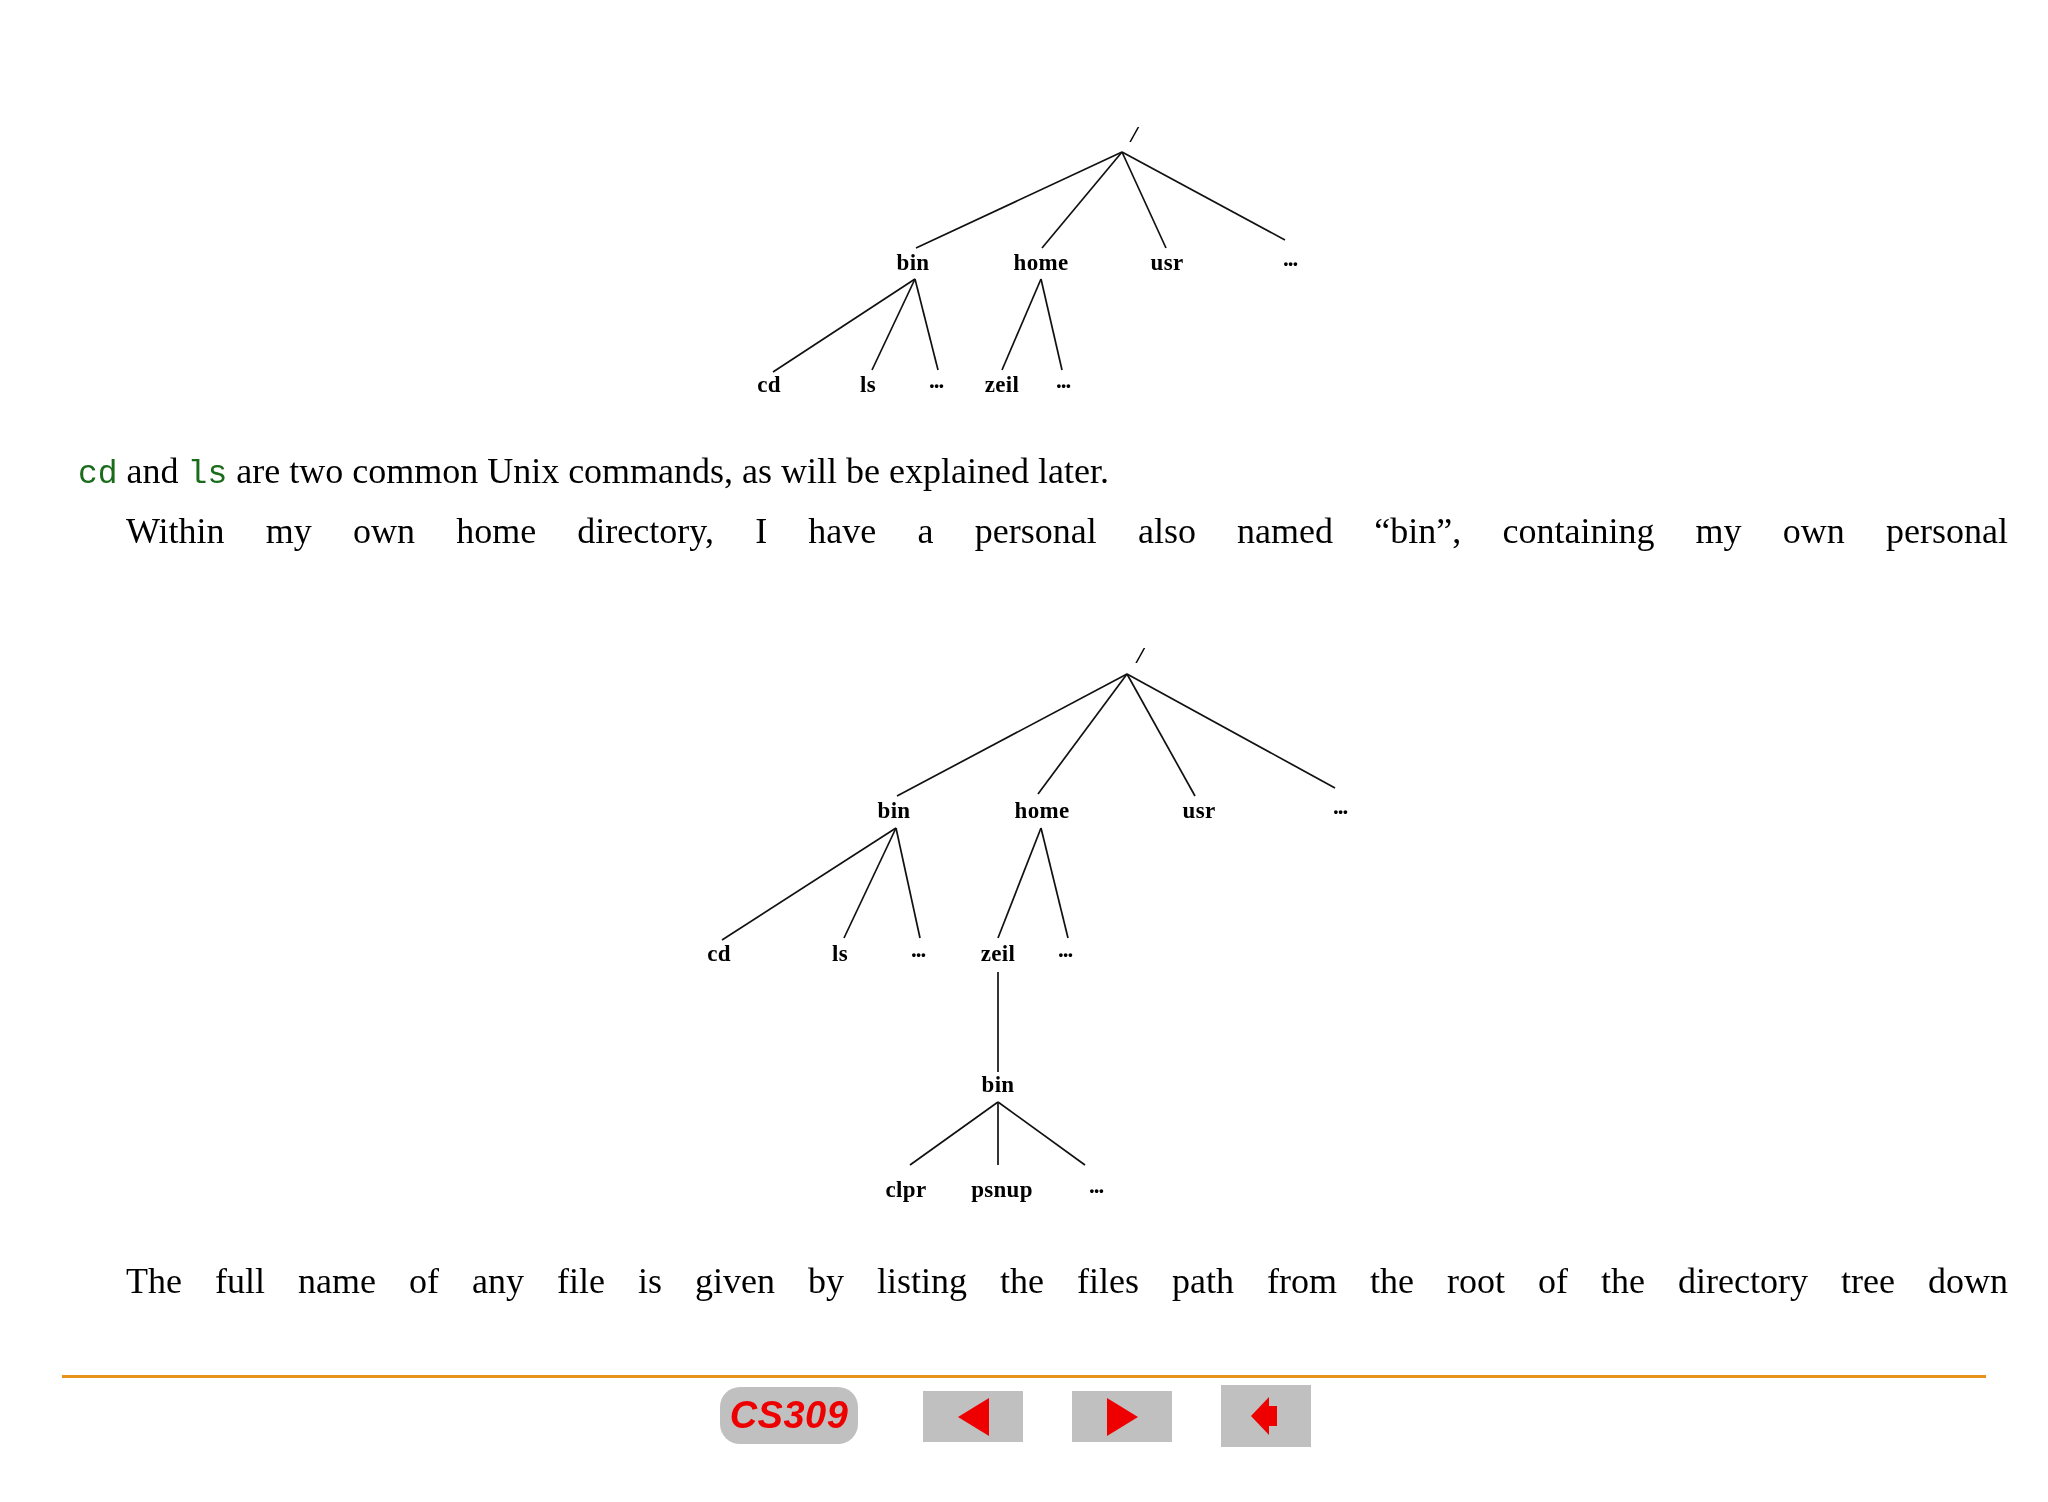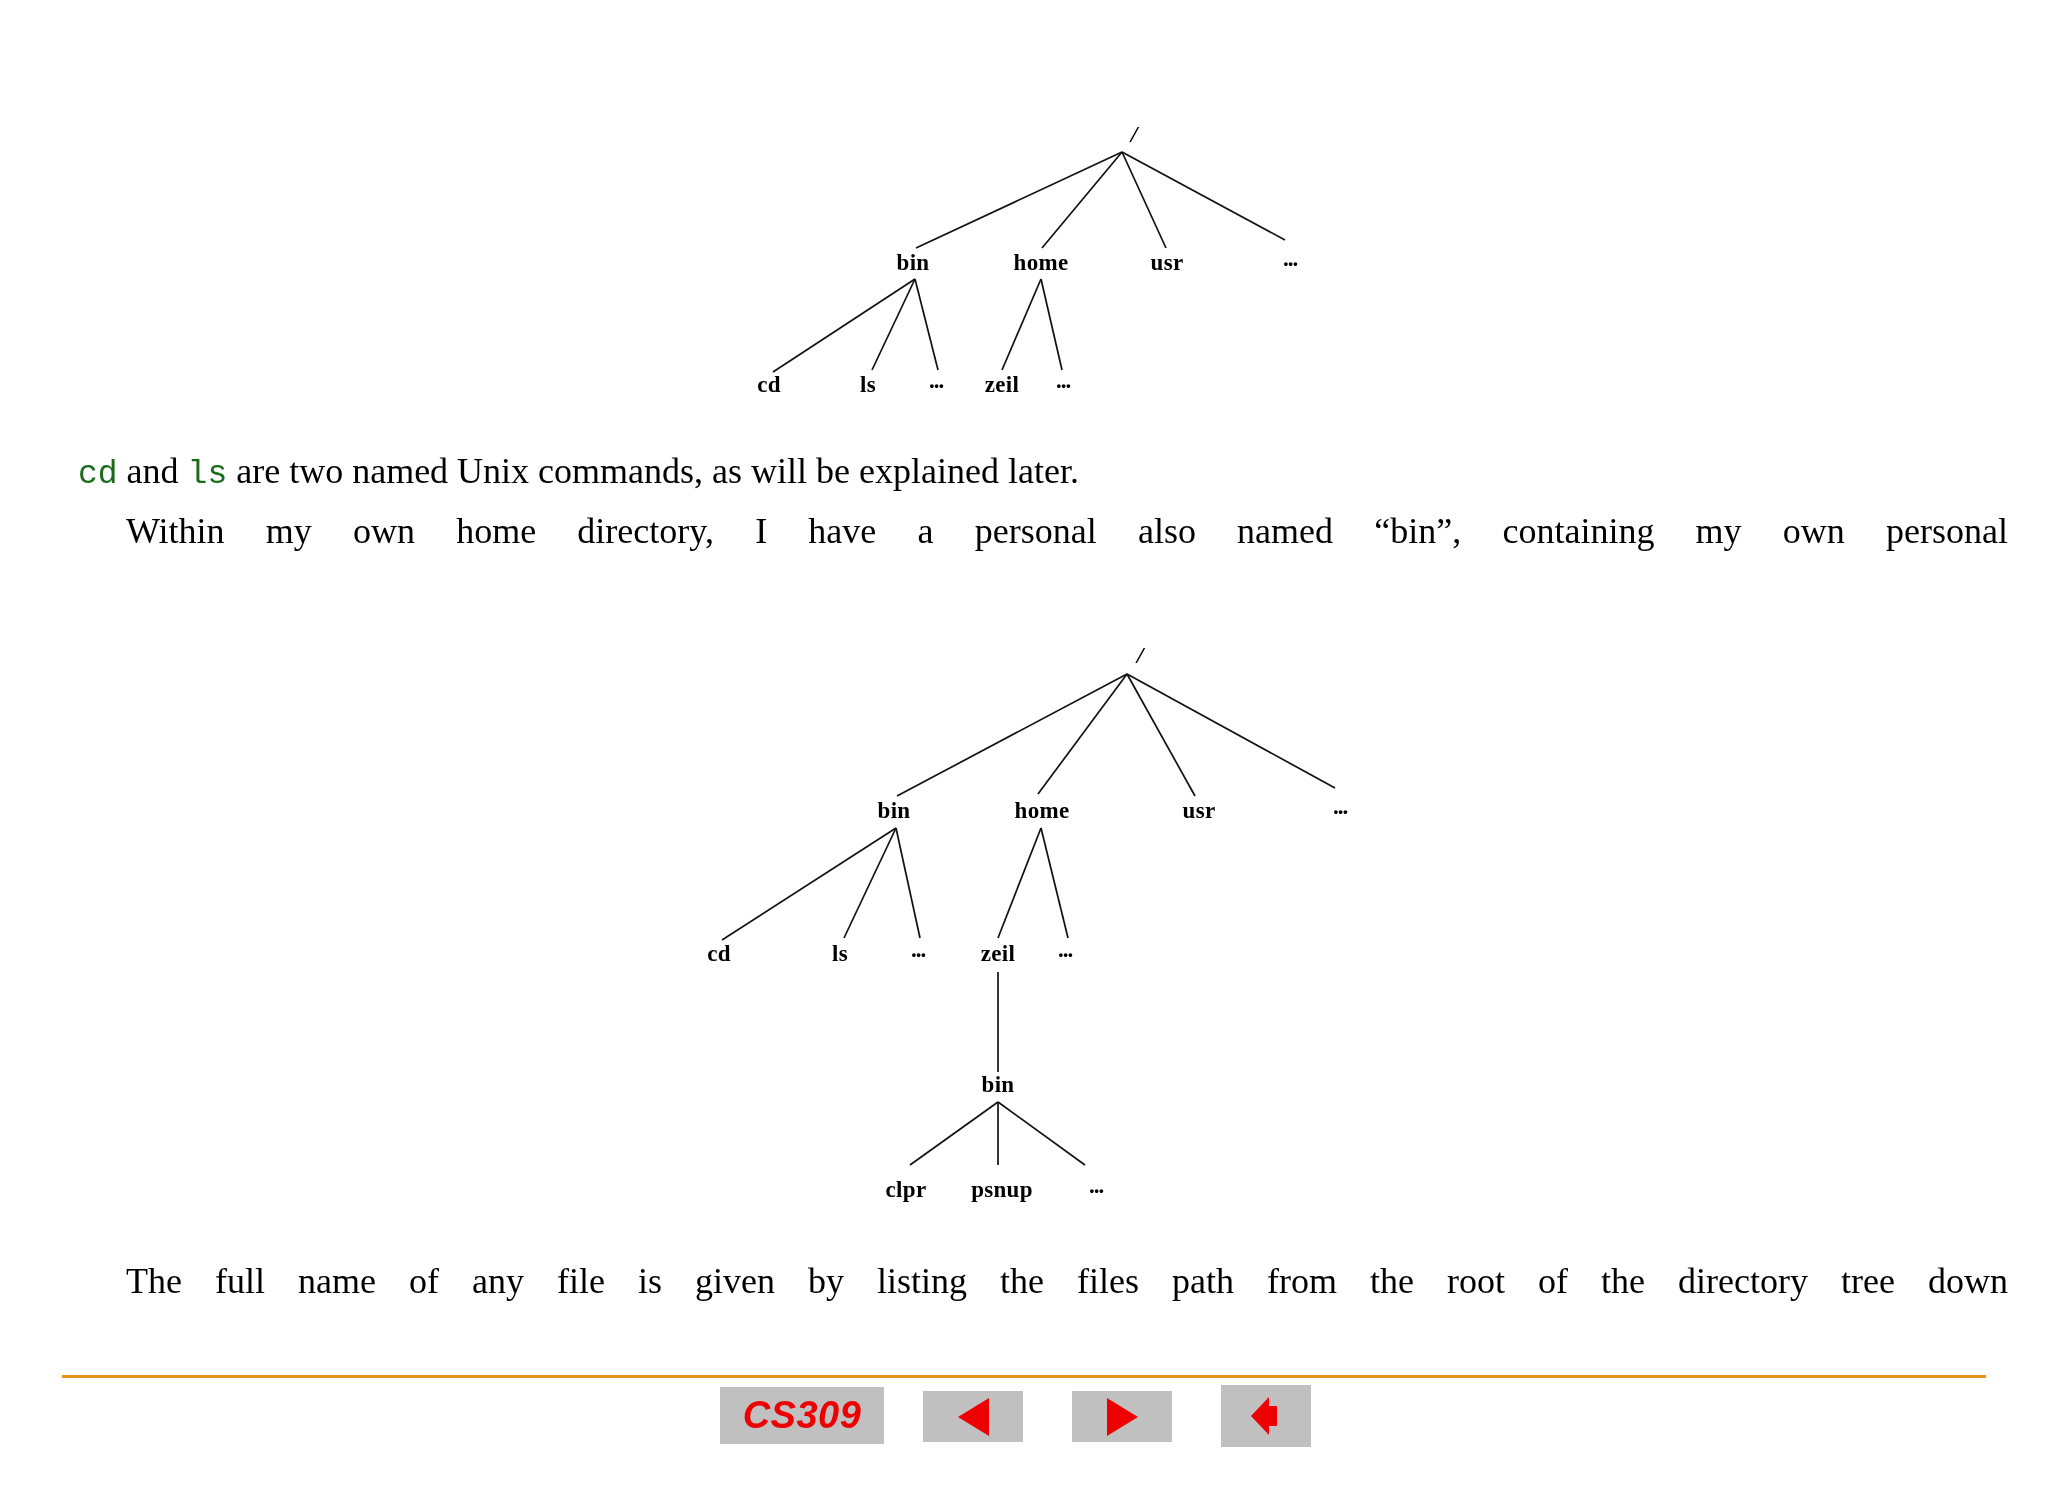--- a/index.html
+++ b/index.html
@@ -134,22 +134,23 @@
     border: none;
     padding: 0;
     display: flex;
     align-items: center;
     justify-content: center;
     cursor: pointer;
   }
   #btn-cs309 {
     left: 0px;
     top: 2px;
-    width: 164px;
+    width: 138px;
     height: 57px;
+    border-radius: 20px;
   }
   #btn-cs309 .btn-text {
     font-family: "Liberation Sans", "DejaVu Sans", sans-serif;
     font-weight: bold;
     font-style: italic;
     font-size: 38px;
     color: #ee0000;
     letter-spacing: 0.5px;
   }
   #btn-prev {
@@ -211,21 +212,21 @@
 
     <text class="node-label" x="769" y="392">cd</text>
     <text class="node-label" x="868" y="392">ls</text>
     <text class="ellipsis-label" x="936" y="388">...</text>
     <text class="node-label" x="1002" y="392">zeil</text>
     <text class="ellipsis-label" x="1063" y="388">...</text>
   </svg>
 
   <div class="para" id="para-commands">
     <span class="para-line">
-      <span class="mono-green">cd</span><span> and </span><span class="mono-green">ls</span><span> are two named Unix commands, as will be explained later.</span>
+      <span class="mono-green">cd</span><span> and </span><span class="mono-green">ls</span><span> are two common Unix commands, as will be explained later.</span>
     </span>
   </div>
 
   <div class="para" id="para-within">
     <span class="just-line"><span class="indent"></span><span>Within my own home directory, I have a personal also named “bin”, containing my own personal</span></span>
   </div>
 
   <svg id="tree-two-svg" class="tree-svg" viewBox="0 0 2048 610">
 
     <text class="root-label" x="1140" y="33">/</text>

